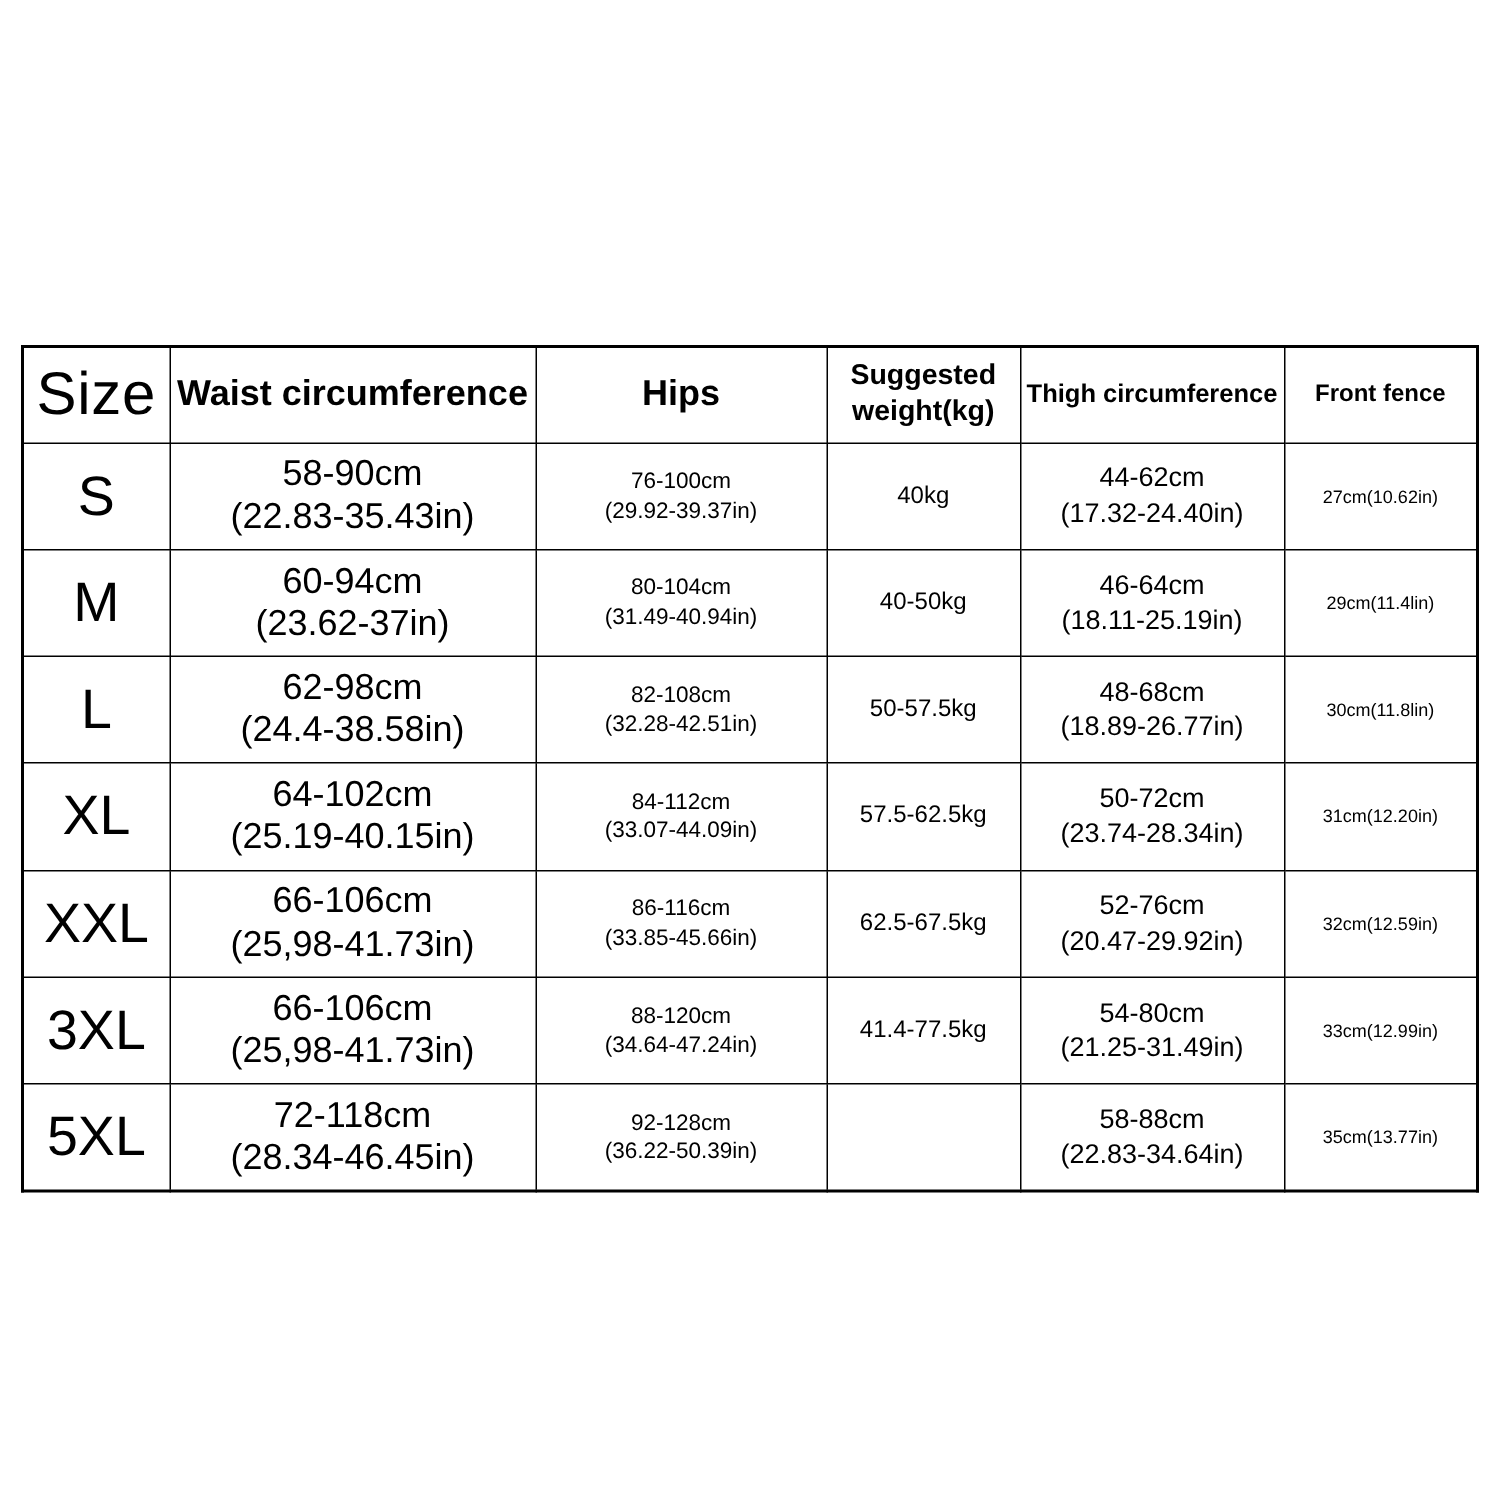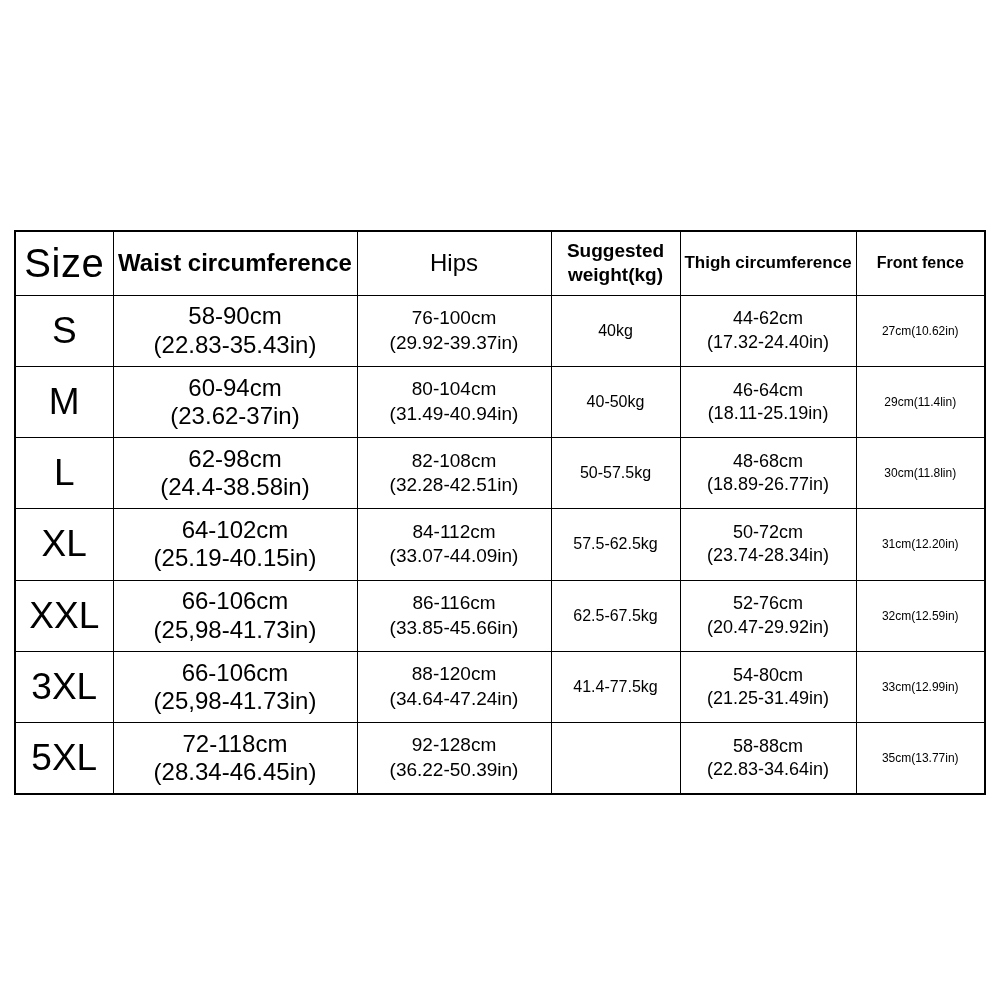--- a/index.html
+++ b/index.html
@@ -36,31 +36,31 @@
   }
   thead tr { height: 64px; margin-top: 28px; }
   tbody tr { height: 62.6px; }
 
   th.h-size {
     font-size: 40px;
     font-weight: 400;
     letter-spacing: 0.5px;
   }
   th.h-waist { font-size: 24px; font-weight: 700; }
-  th.h-hips  { font-size: 24px; font-weight: 400; }
+  th.h-hips  { font-size: 24px; font-weight: 700; }
   th.h-weight { font-size: 19px; font-weight: 700; line-height: 1.3; }
   th.h-thigh { font-size: 17px; font-weight: 700; }
   th.h-front { font-size: 16px; font-weight: 700; }
 
   td.c-size {
     font-size: 37px;
     font-weight: 400;
   }
   td.c-waist { font-size: 24px; line-height: 1.18; }
-  td.c-hips  { font-size: 19px; line-height: 1.3; }
+  td.c-hips  { font-size: 15px; line-height: 1.3; }
   td.c-weight { font-size: 16px; margin-top: 32px; }
   td.c-thigh { font-size: 18px; line-height: 1.3; }
   td.c-front { font-size: 12px; }
 </style>
 </head>
 <body>
 
 <div class="page">
   <table class="size-chart">
     <colgroup>

